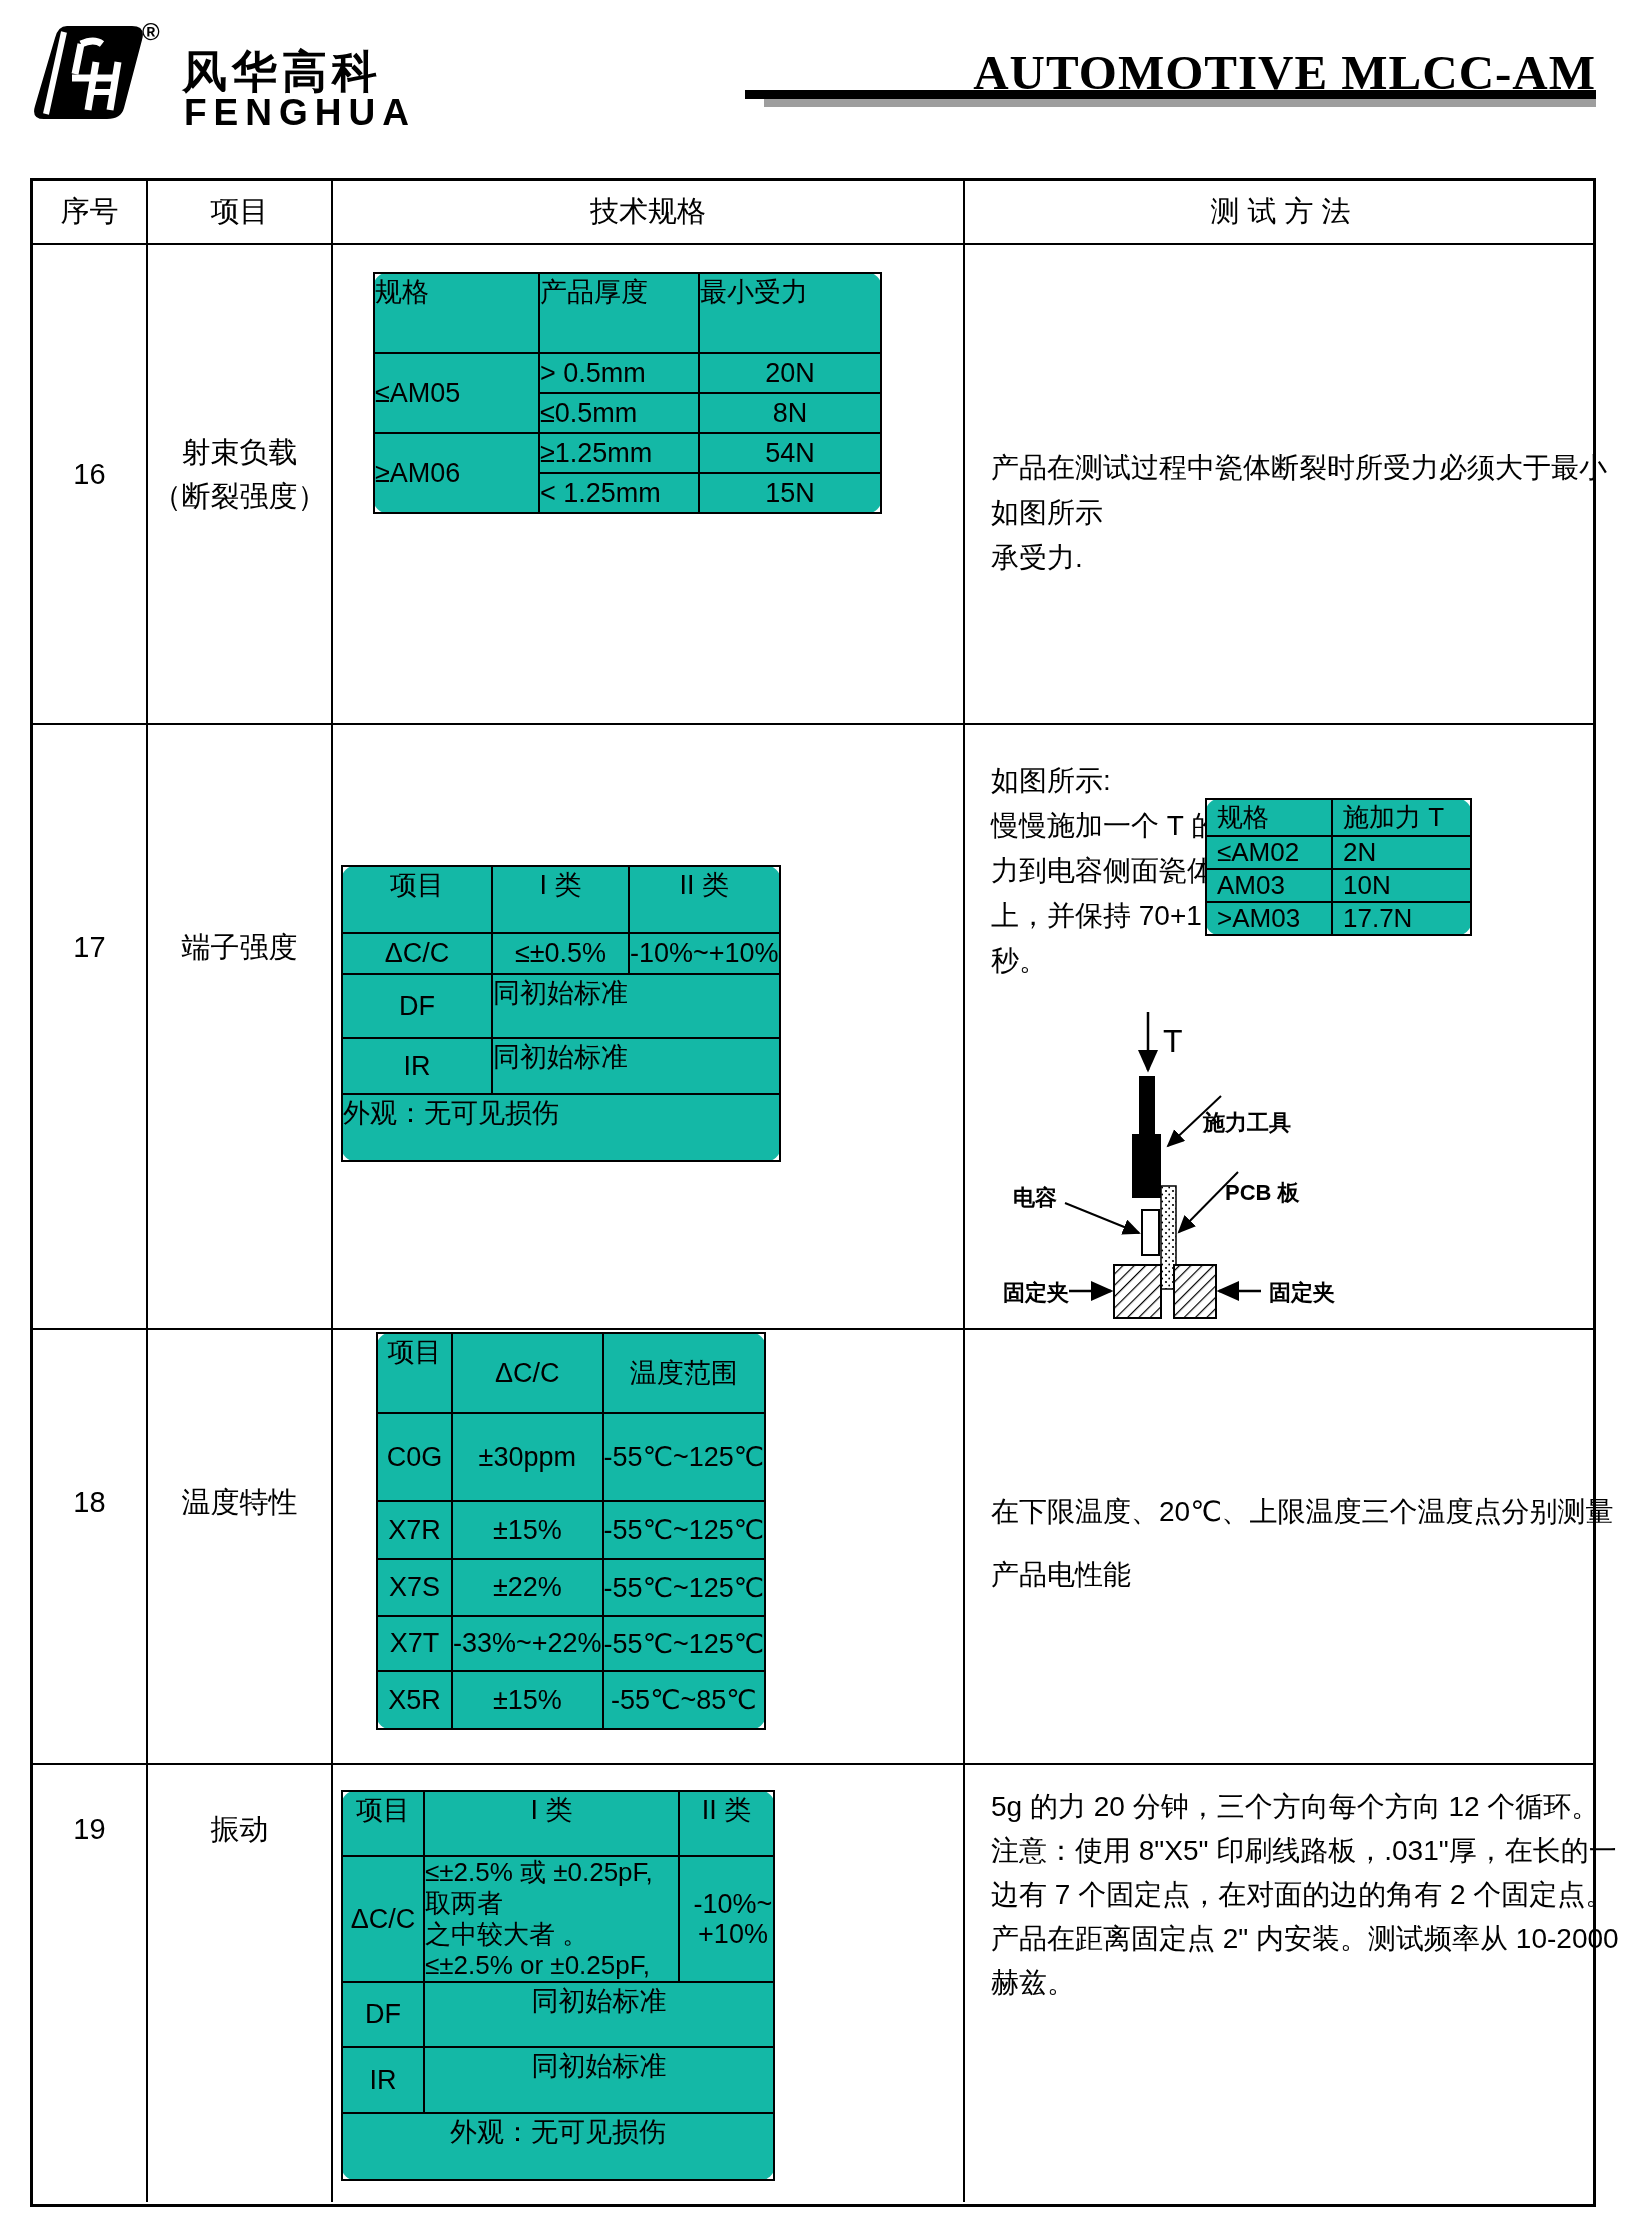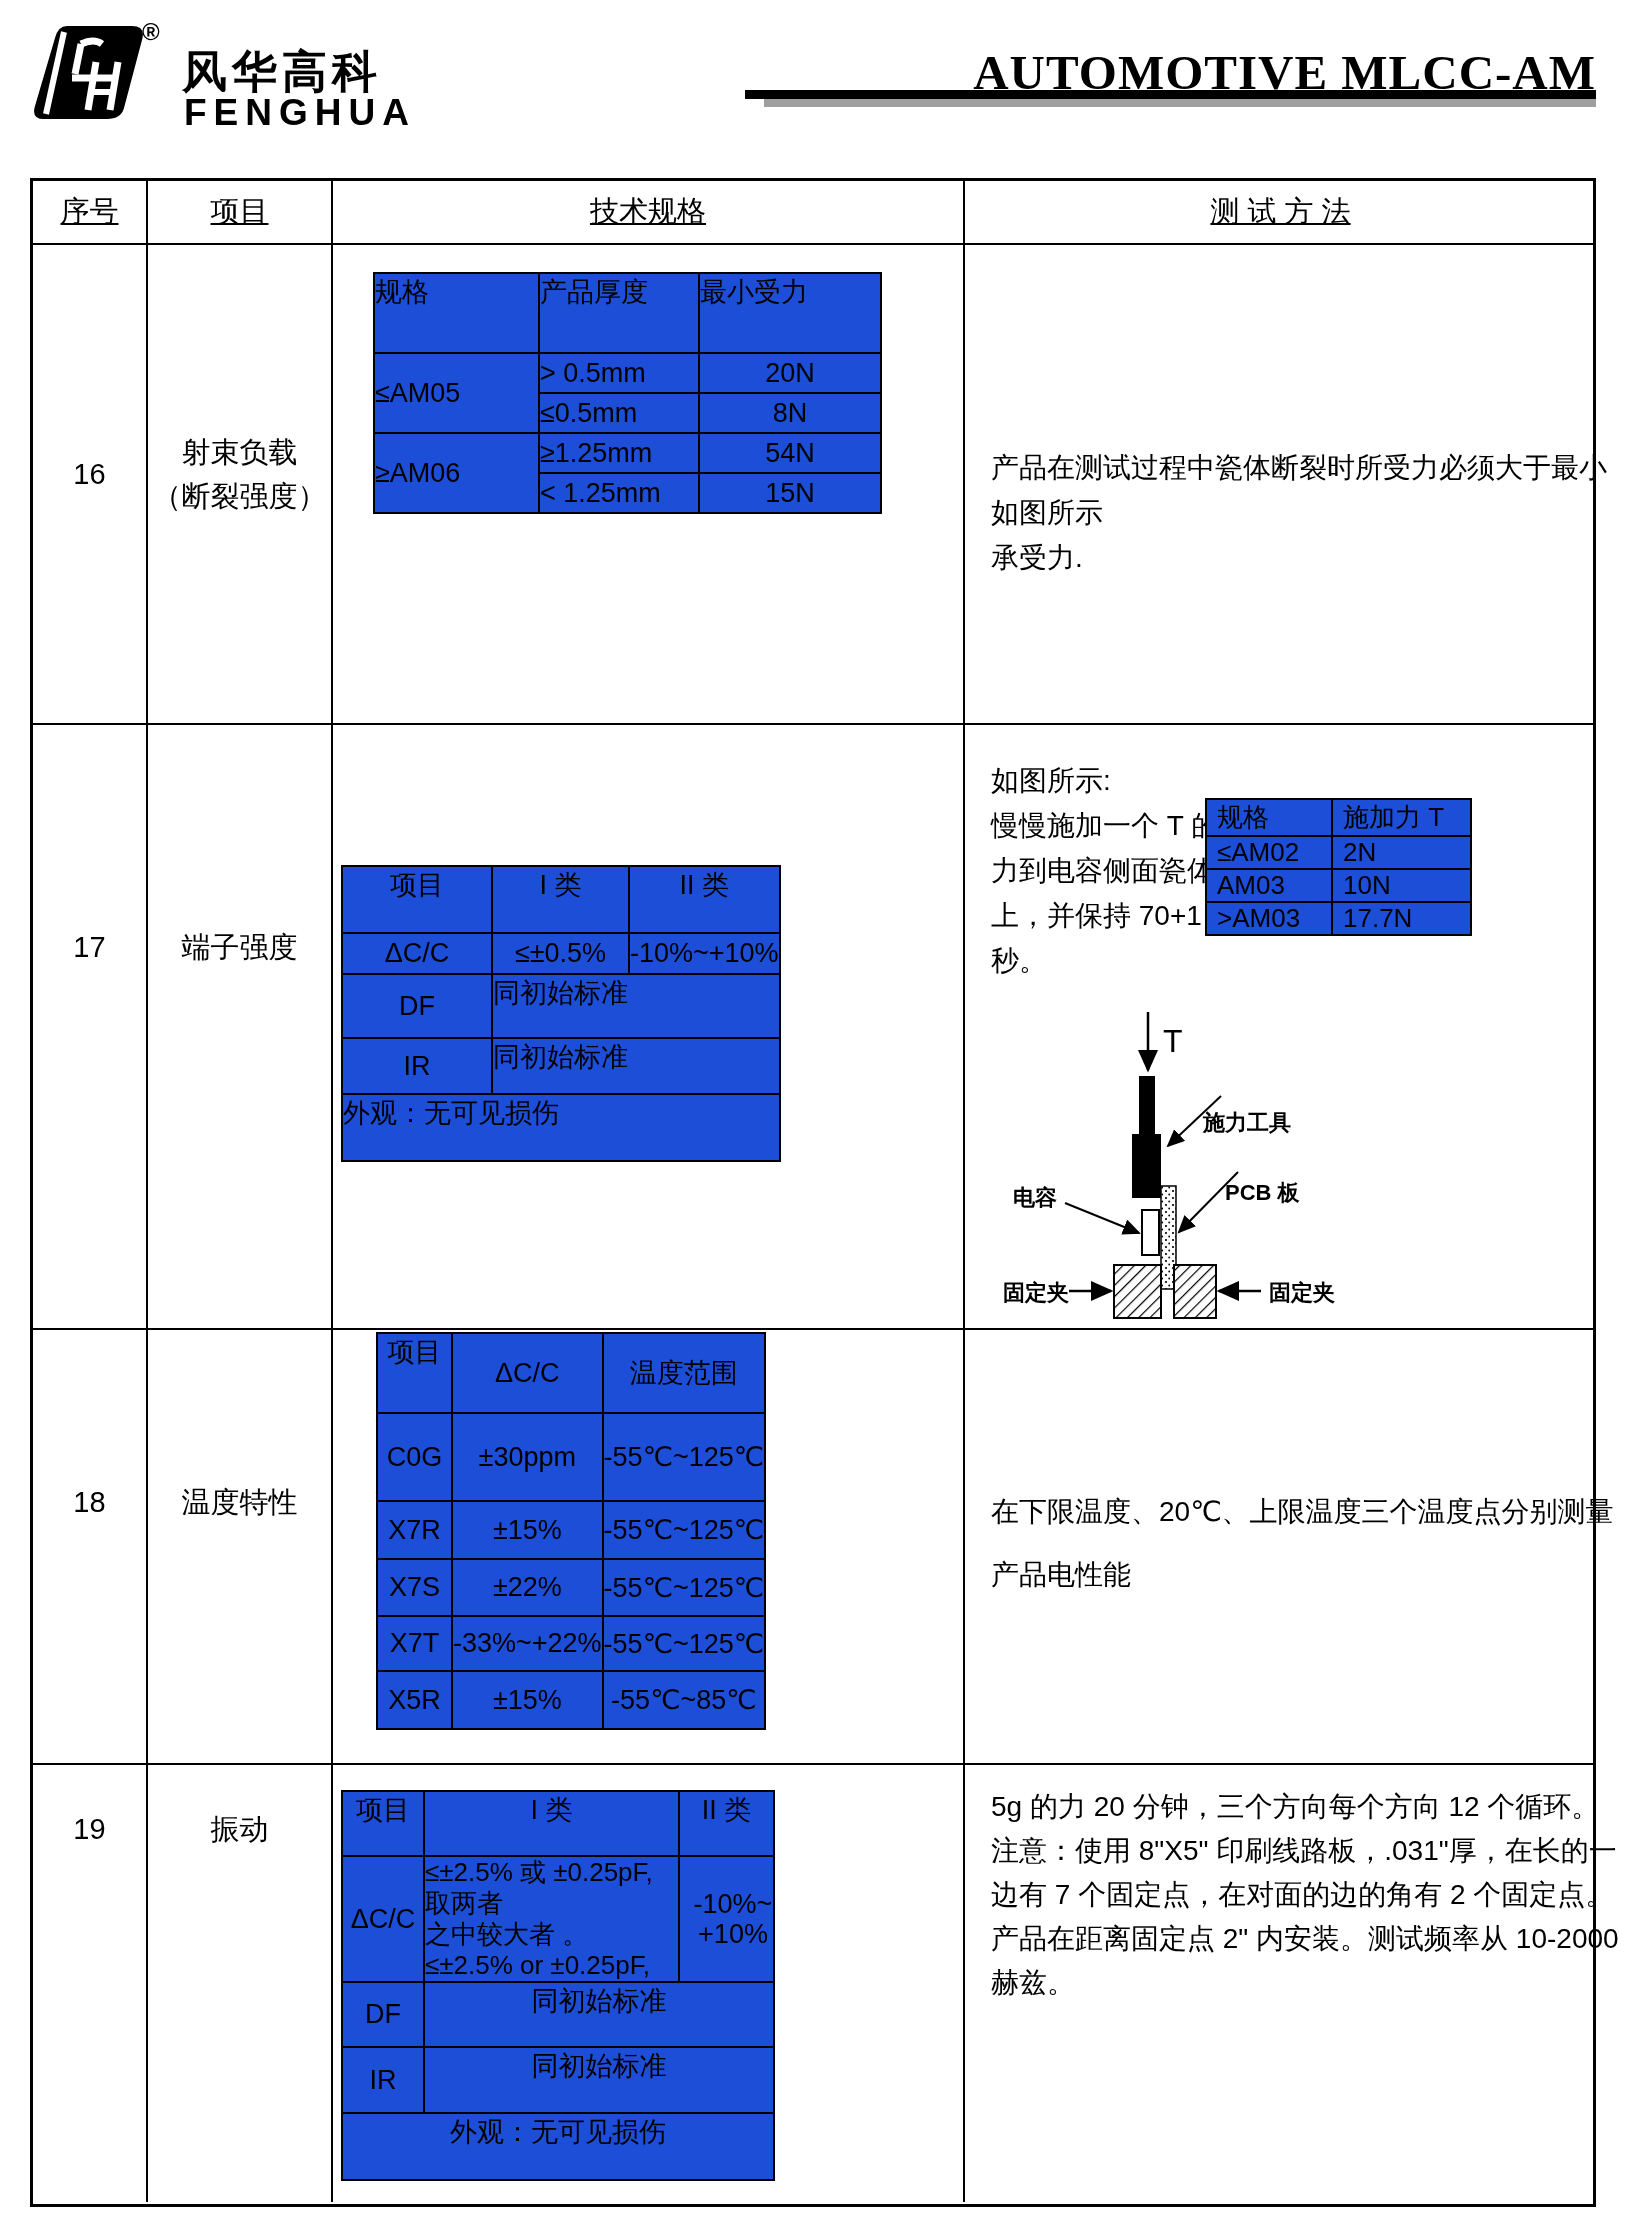--- a/index.html
+++ b/index.html
@@ -18,26 +18,26 @@
   .rule-gray{position:absolute;left:764px;top:99px;width:832px;height:8px;background:#9e9e9e;}
 
   
   .maintable{position:absolute;left:30px;top:178px;width:1566px;height:2029px;
              border:3px solid #000;box-sizing:border-box;display:grid;
              grid-template-columns:115px 185px 632px 631px;
              grid-template-rows:64px 480px 605px 435px 437px;}
   .gc{border-right:2px solid #000;border-bottom:2px solid #000;position:relative;box-sizing:border-box;}
   .lc{border-right:none;}
   .lr{border-bottom:none;}
-  .hcell{display:flex;align-items:center;justify-content:center;font-size:29px;text-decoration:underline;}
+  .hcell{display:flex;align-items:center;justify-content:center;font-size:29px;}
   .ncell,.icell{display:flex;align-items:center;justify-content:center;font-size:29px;text-align:center;line-height:44px;}
   .pb20{padding-bottom:20px;} .pb160{padding-bottom:160px;} .pb90{padding-bottom:90px;} .pb310{padding-bottom:310px;}
 
   
-  table.t{border-collapse:collapse;position:absolute;table-layout:fixed;background:#1d4ed8;}
+  table.t{border-collapse:collapse;position:absolute;table-layout:fixed;background:#14b8a6;border-radius:16px;}
   table.t td{border:2px solid #000;font-size:27px;padding:0;box-sizing:border-box;}
   td.al{text-align:left;padding-left:12px;}
   td.ac{text-align:center;}
   td.vt{vertical-align:top;padding-top:8px;}
   .small{font-size:24px;}
 
   
   .mtext{position:absolute;white-space:nowrap;font-size:28px;}
   .mtext div{white-space:nowrap;}
 

